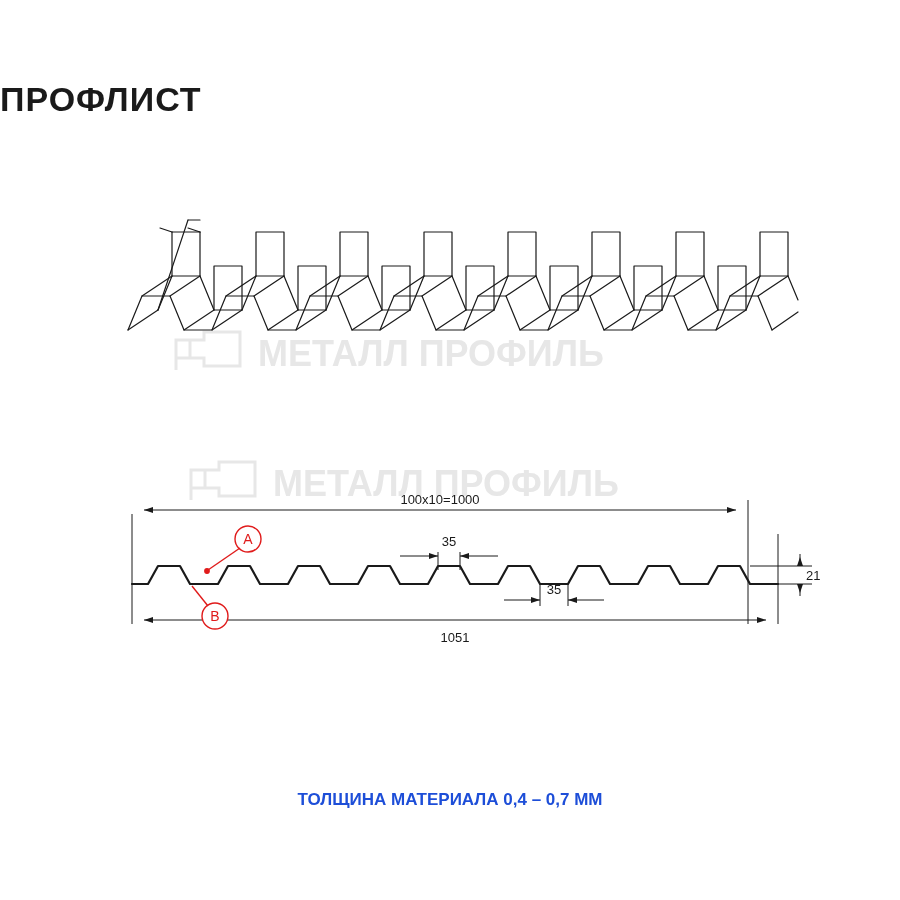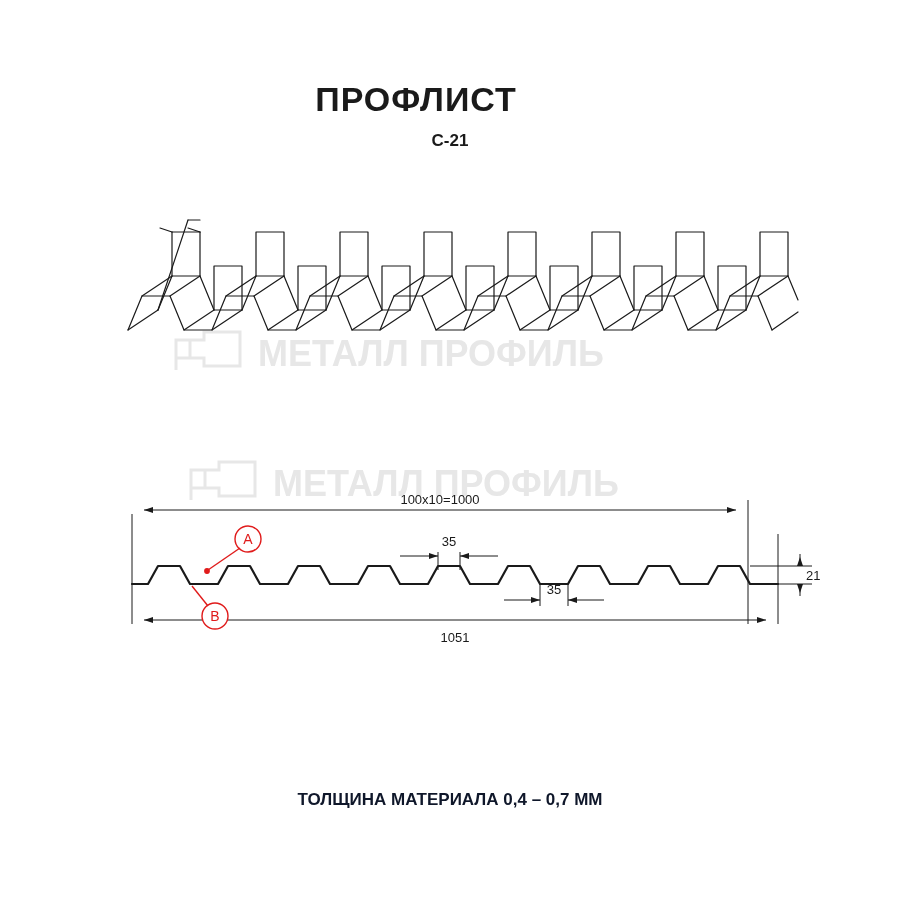--- a/index.html
+++ b/index.html
@@ -18,21 +18,20 @@
   .page {
     position: relative;
     width: 900px;
     height: 900px;
   }
   .title {
     position: absolute;
     top: 80px;
     left: 0;
     width: 832px;
-    text-align: center;
     font-size: 34px;
     font-weight: bold;
     letter-spacing: 1px;
     color: #1a1a1a;
   }
   .subtitle {
     position: absolute;
     top: 131px;
     left: 0;
     width: 900px;
@@ -62,42 +61,41 @@
   .wm1 { top: 320px; left: 170px; }
   .wm2 { top: 450px; left: 185px; }
   .footer {
     position: absolute;
     top: 790px;
     left: 0;
     width: 900px;
     text-align: center;
     font-size: 17px;
     font-weight: bold;
-    color: #0f172a;
+    color: #1d4ed8;
   }
   svg { display: block; }
   .dimtext {
     font-family: "Liberation Sans", sans-serif;
     font-size: 13px;
     fill: #1a1a1a;
   }
   .balloon-text {
     font-family: "Liberation Sans", sans-serif;
     font-size: 14px;
     fill: #e01b1b;
     font-weight: normal;
   }
 </style>
 </head>
 <body>
 
 <div class="page">
 
   <div class="title">ПРОФЛИСТ</div>
-  <div class="subtitle">С-21</div>
 
   <div class="watermark wm1">
     <svg width="560" height="70" viewBox="0 0 560 70" aria-hidden="true">
       <g fill="none" stroke="#e7e7e7" stroke-width="3">
         <path d="M6 50 L6 20 L34 20 L34 12 L70 12 L70 46 L34 46 L34 38 L6 38"></path>
         <path d="M20 20 L20 38"></path>
       </g>
       <text x="88" y="46" font-family="Liberation Sans, sans-serif" font-size="36" font-weight="bold" fill="#e7e7e7">МЕТАЛЛ ПРОФИЛЬ</text>
     </svg>
   </div>

